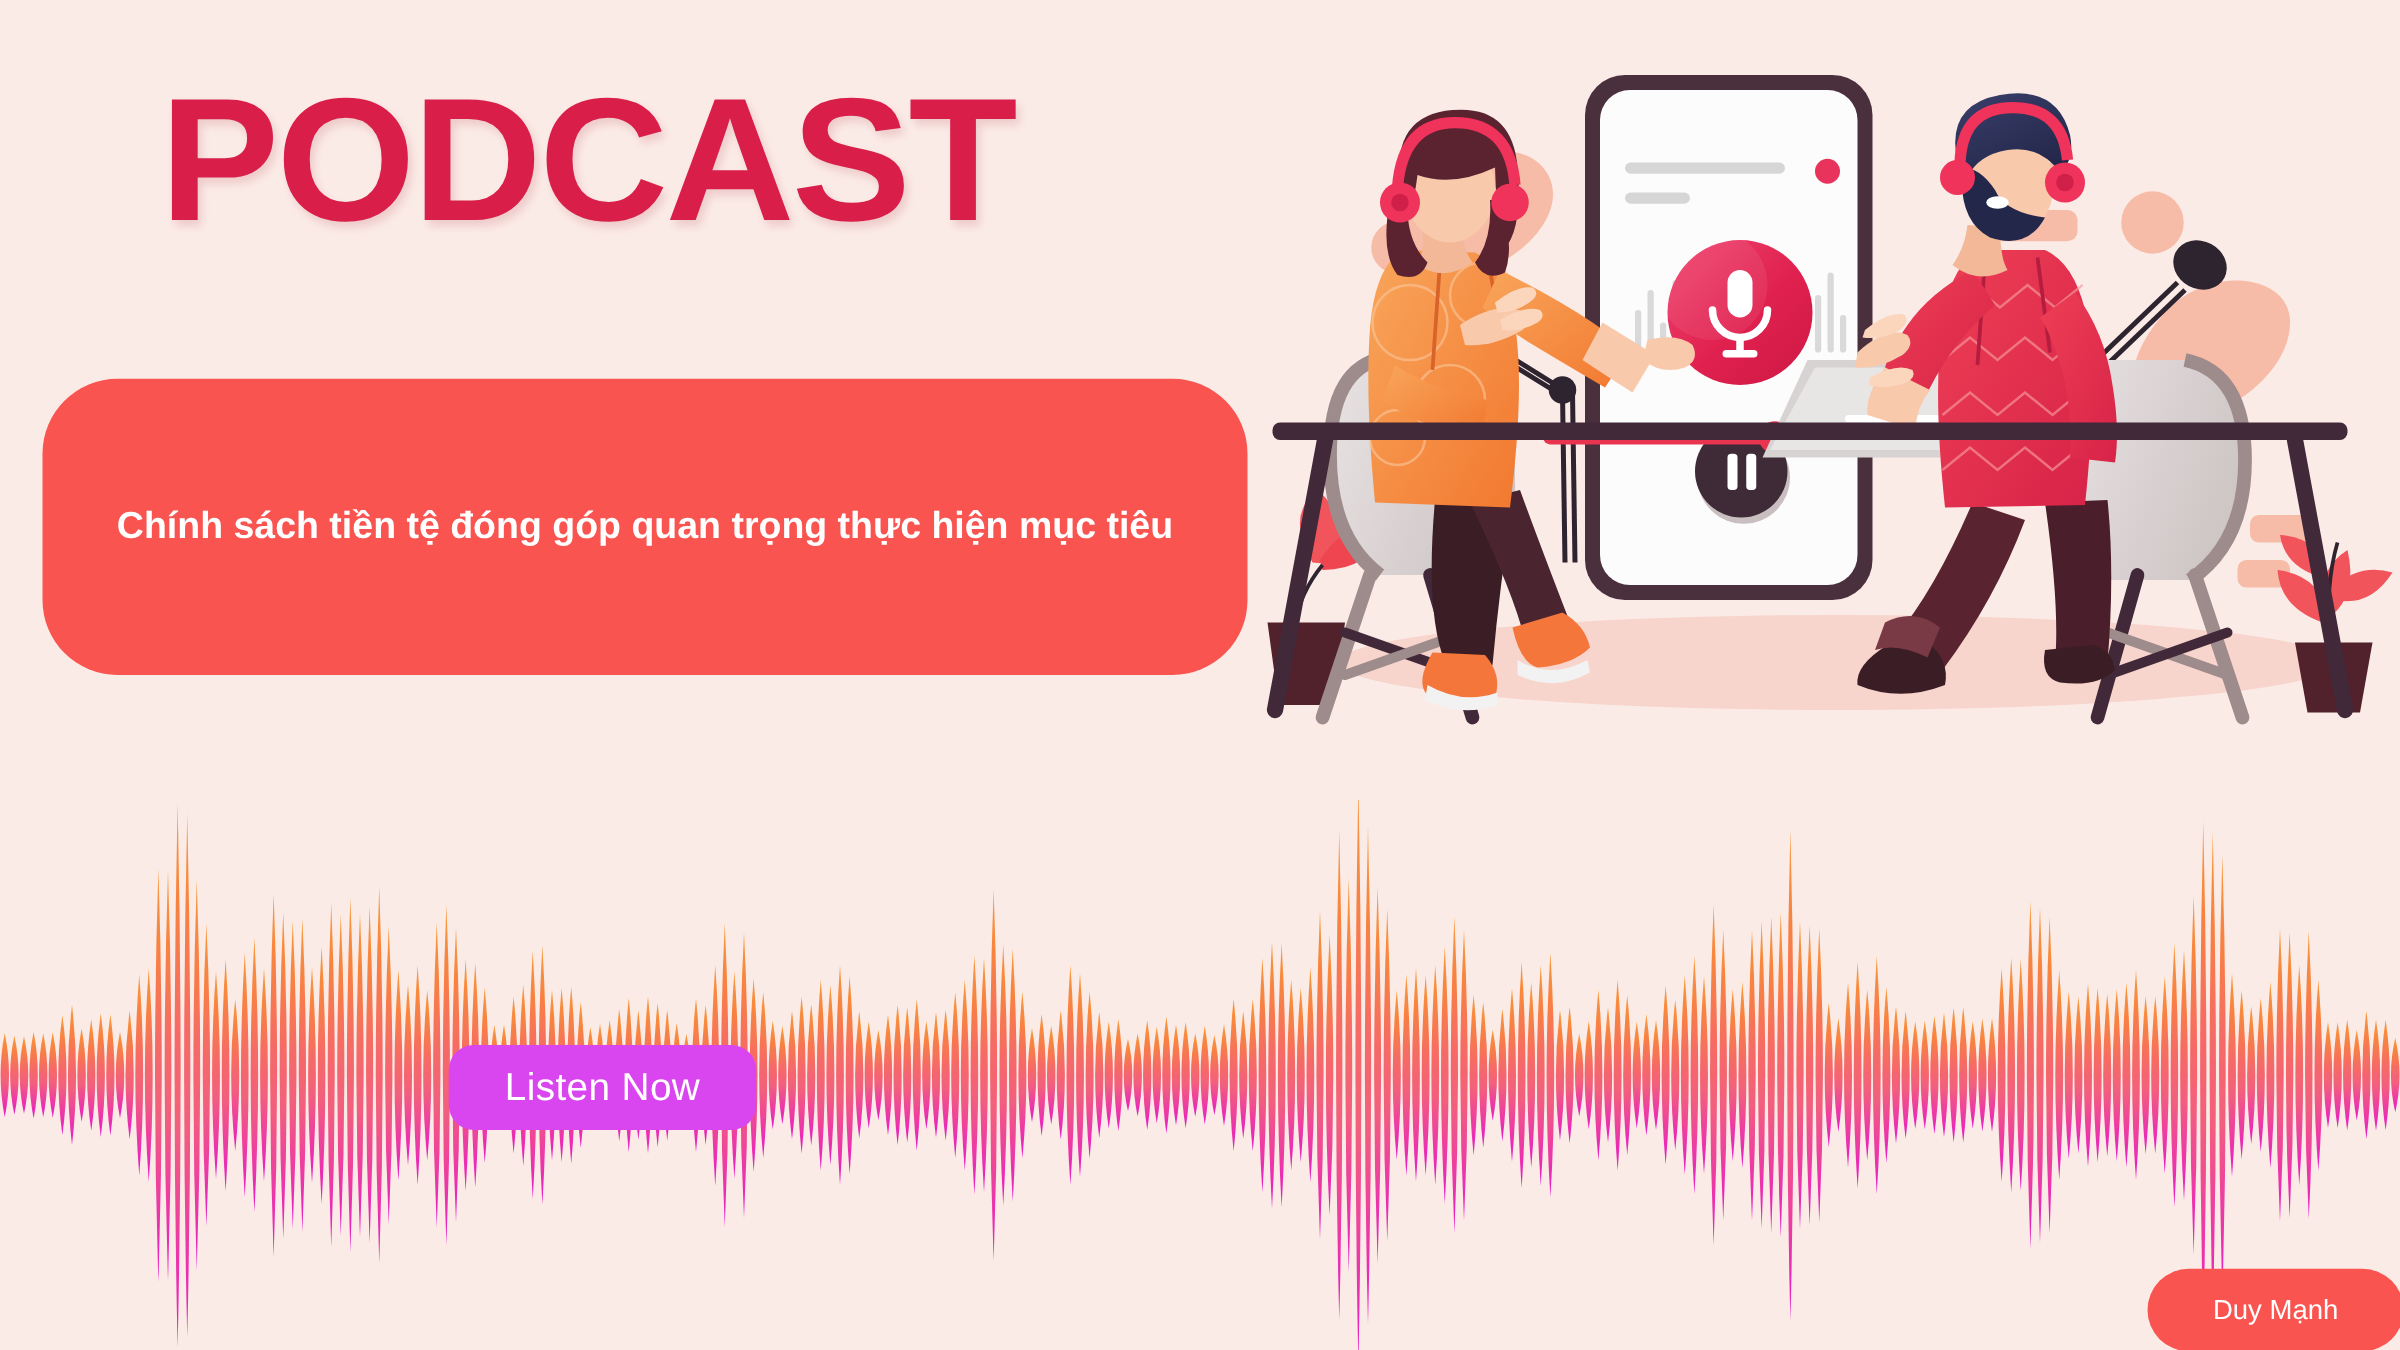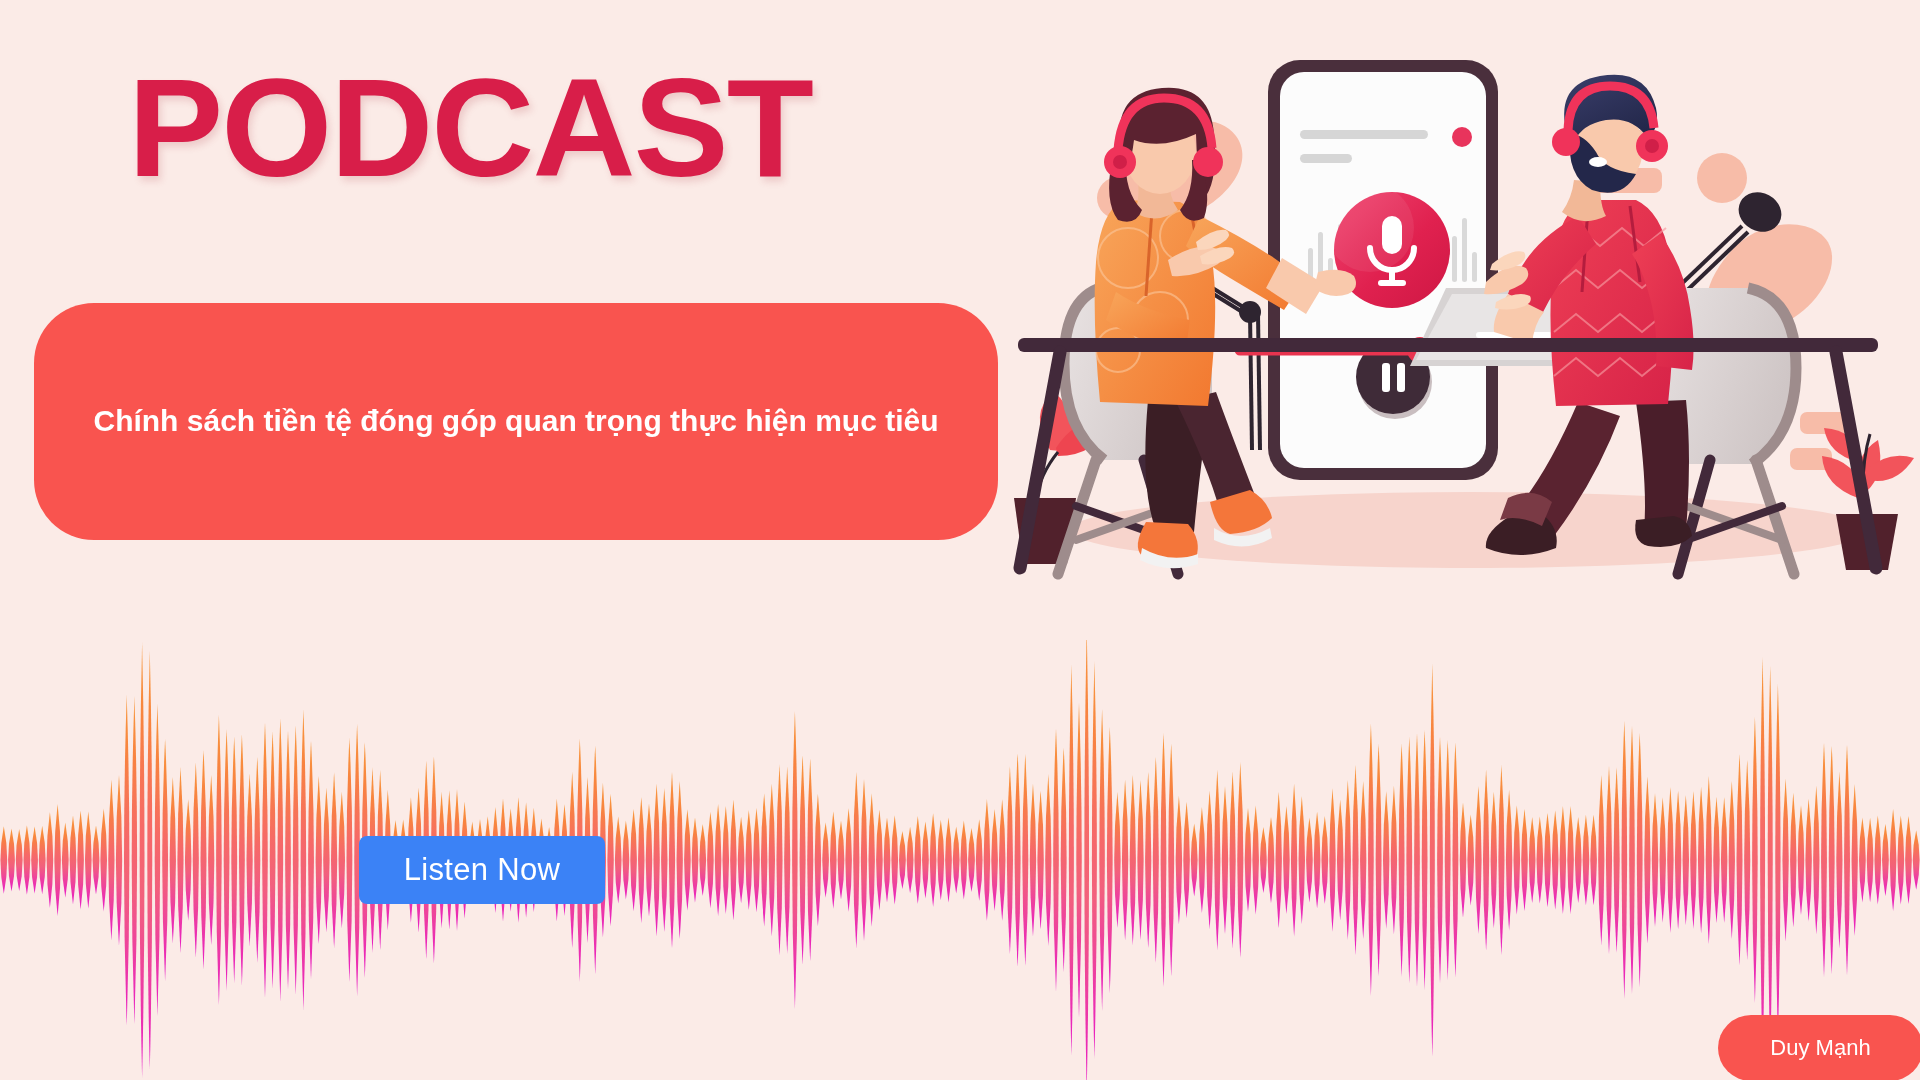--- a/index.html
+++ b/index.html
@@ -60,22 +60,22 @@
     left:0; top:640px;
     width:1920px; height:440px;
   }
   #wave svg { display:block; width:1920px; height:440px; }
 
   
   #listen {
     position:absolute;
     left:359px; top:836px;
     width:246px; height:68px;
-    background:#3b82f6;
-    border-radius:8px;
+    background:#d946ef;
+    border-radius:20px;
     display:flex; align-items:center; justify-content:center;
     color:#ffffff;
     font-size:31px;
     font-weight:400;
     letter-spacing:0.3px;
     cursor:pointer;
   }
 
   
   #author {

